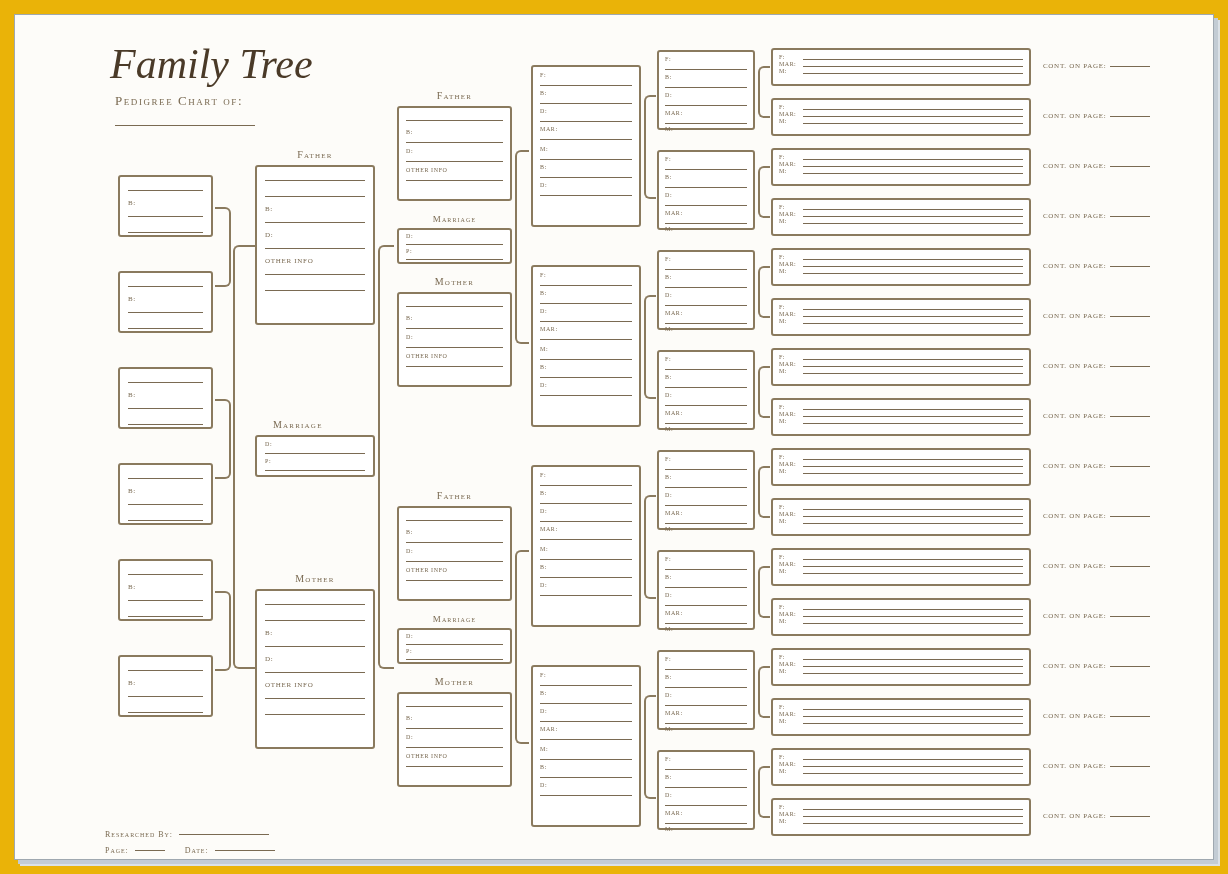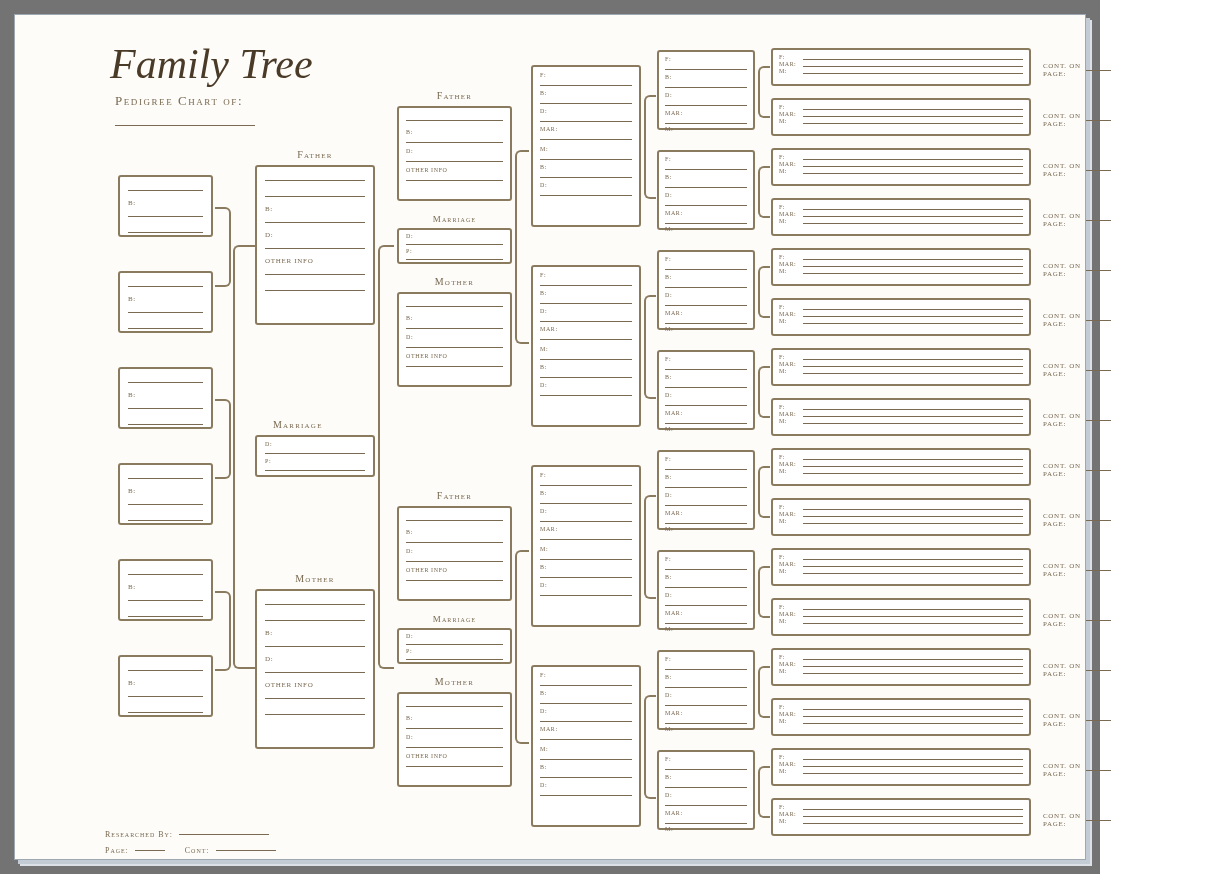--- a/index.html
+++ b/index.html
@@ -1,17 +1,17 @@
 <!DOCTYPE html>
 <html><head>
 <meta charset="utf-8">
 <style>
   html,body{margin:0;padding:0;background:#fff;}
   .page-shell{
-    width:1100px;height:874px;box-sizing:border-box;background:#737373;
+    width:1228px;height:874px;box-sizing:border-box;background:#eab308;
     position:relative;font-family:Georgia,serif;
   }
   .paper{
     position:absolute;left:14px;top:14px;right:14px;bottom:14px;
     background:#fdfcf9;border:1px solid #9fa8b0;
     box-shadow:4px 4px 0 #c3ccd4,6px 6px 0 #dbe1e6;
   }
 
   .pos{position:absolute;}
   .smallcaps{font-variant:small-caps;letter-spacing:0.12em;color:#7a6a52;}
@@ -161,21 +161,21 @@
         <span>Researched By:</span>
         <span class="ul"></span>
       </span>
     </div>
     <div class="pos smallcaps" style="left:90px;bottom:4px;font-size:8px;display:flex;gap:20px;align-items:center;justify-content:flex-end;">
       <span style="display:flex;gap:6px;align-items:center;">
         <span>Page:</span>
         <span class="ul" style="width:30px;border-bottom:1px solid #7a6a52;display:inline-block;height:0;"></span>
       </span>
       <span style="display:flex;gap:6px;align-items:center;">
-        <span>Cont:</span>
+        <span>Date:</span>
         <span class="ul" style="width:60px;border-bottom:1px solid #7a6a52;display:inline-block;height:0;"></span>
       </span>
     </div>
 
   <div class="pos childbox" style="left:103px;top:160px;">
     <div class="fieldline"></div>
     <div class="fieldlabel">B:</div>
         <div class="fieldline"></div>
     <div class="fieldline" style="margin-bottom:0;"></div>
   </div>

